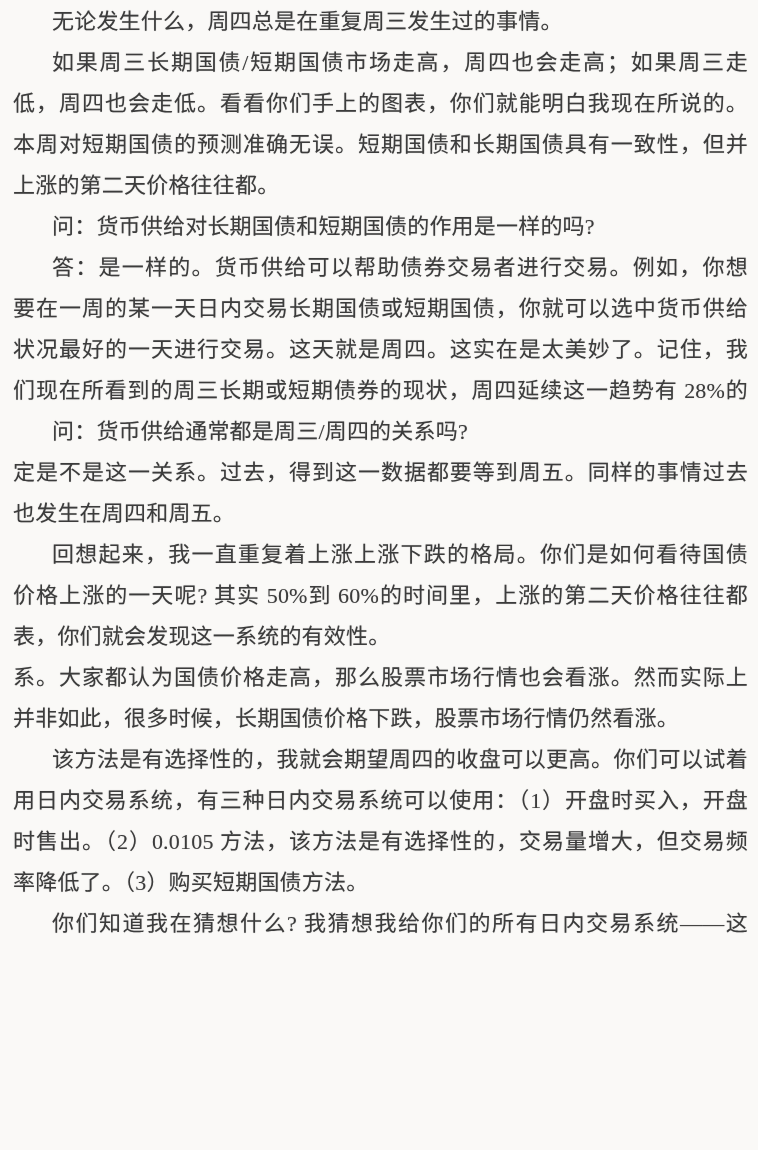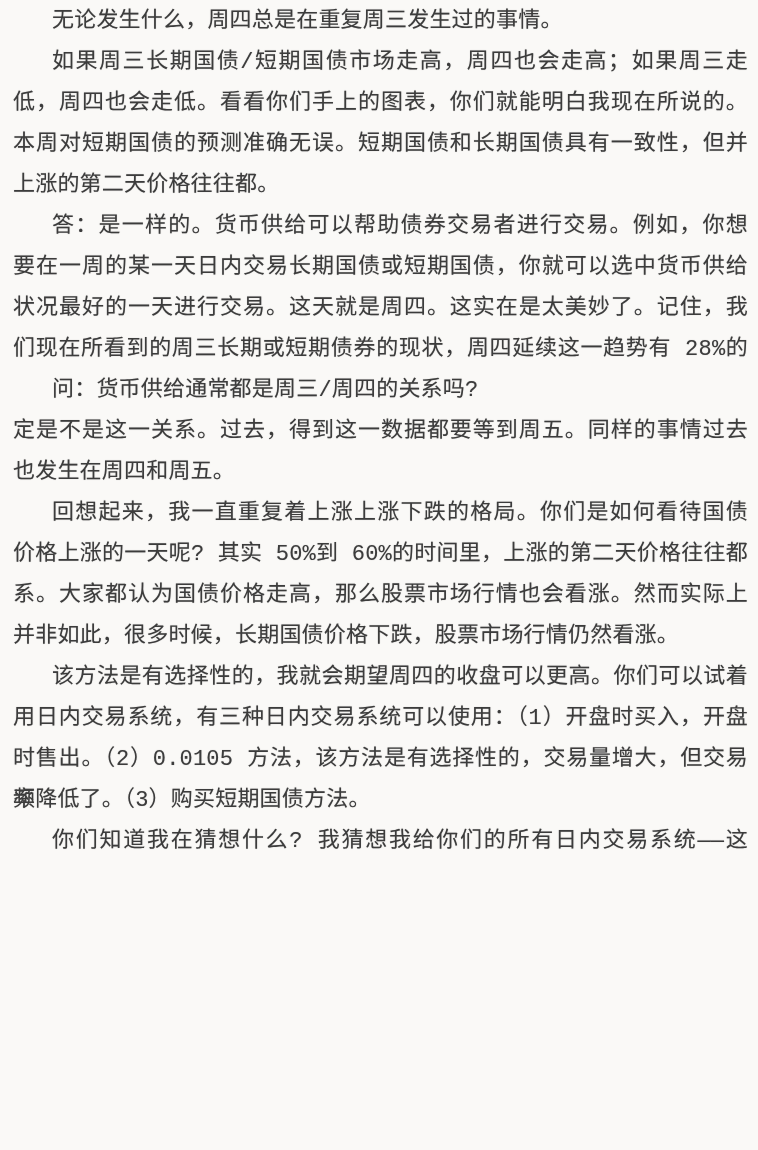--- a/index.html
+++ b/index.html
@@ -26,50 +26,51 @@
     font-size: 22px;
     letter-spacing: 0.2px;
     text-shadow: 0 0 1px rgba(90, 90, 90, 0.45);
   }
   .line {
     height: 41px;
     line-height: 41px;
     white-space: nowrap;
     text-align: justify;
     text-align-last: left;
-    font-family: Liberation Mono, monospace;
   }
   .line.fill {
     white-space: normal;
     text-align-last: justify;
     text-justify: inter-character;
   }
   .line.indent {
     text-indent: 39px;
   }
 </style>
 </head>
 <body style="background: rgb(250, 249, 247);">
 
 <main class="book-page">
   <div class="text-column">
       <div class="line indent">无论发生什么，周四总是在重复周三发生过的事情。</div>
       <div class="line indent fill">如果周三长期国债/短期国债市场走高，周四也会走高；如果周三走</div>
       <div class="line fill">低，周四也会走低。看看你们手上的图表，你们就能明白我现在所说的。</div>
       <div class="line fill">本周对短期国债的预测准确无误。短期国债和长期国债具有一致性，但并</div>
       <div class="line">上涨的第二天价格往往都。</div>
+      <div class="line indent">问：货币供给对长期国债和短期国债的作用是一样的吗?</div>
       <div class="line indent fill">答：是一样的。货币供给可以帮助债券交易者进行交易。例如，你想</div>
       <div class="line fill">要在一周的某一天日内交易长期国债或短期国债，你就可以选中货币供给</div>
       <div class="line fill">状况最好的一天进行交易。这天就是周四。这实在是太美妙了。记住，我</div>
       <div class="line fill">们现在所看到的周三长期或短期债券的现状，周四延续这一趋势有 28%的</div>
       <div class="line indent">问：货币供给通常都是周三/周四的关系吗?</div>
       <div class="line fill">定是不是这一关系。过去，得到这一数据都要等到周五。同样的事情过去</div>
       <div class="line">也发生在周四和周五。</div>
       <div class="line indent fill">回想起来，我一直重复着上涨上涨下跌的格局。你们是如何看待国债</div>
       <div class="line fill">价格上涨的一天呢? 其实 50%到 60%的时间里，上涨的第二天价格往往都</div>
+      <div class="line">表，你们就会发现这一系统的有效性。</div>
       <div class="line fill">系。大家都认为国债价格走高，那么股票市场行情也会看涨。然而实际上</div>
       <div class="line">并非如此，很多时候，长期国债价格下跌，股票市场行情仍然看涨。</div>
       <div class="line indent fill">该方法是有选择性的，我就会期望周四的收盘可以更高。你们可以试着</div>
       <div class="line fill">用日内交易系统，有三种日内交易系统可以使用：（1）开盘时买入，开盘</div>
       <div class="line fill">时售出。（2）0.0105 方法，该方法是有选择性的，交易量增大，但交易频</div>
       <div class="line">率降低了。（3）购买短期国债方法。</div>
       <div class="line indent fill">你们知道我在猜想什么? 我猜想我给你们的所有日内交易系统——这</div>
     </div>
 </main>
 

